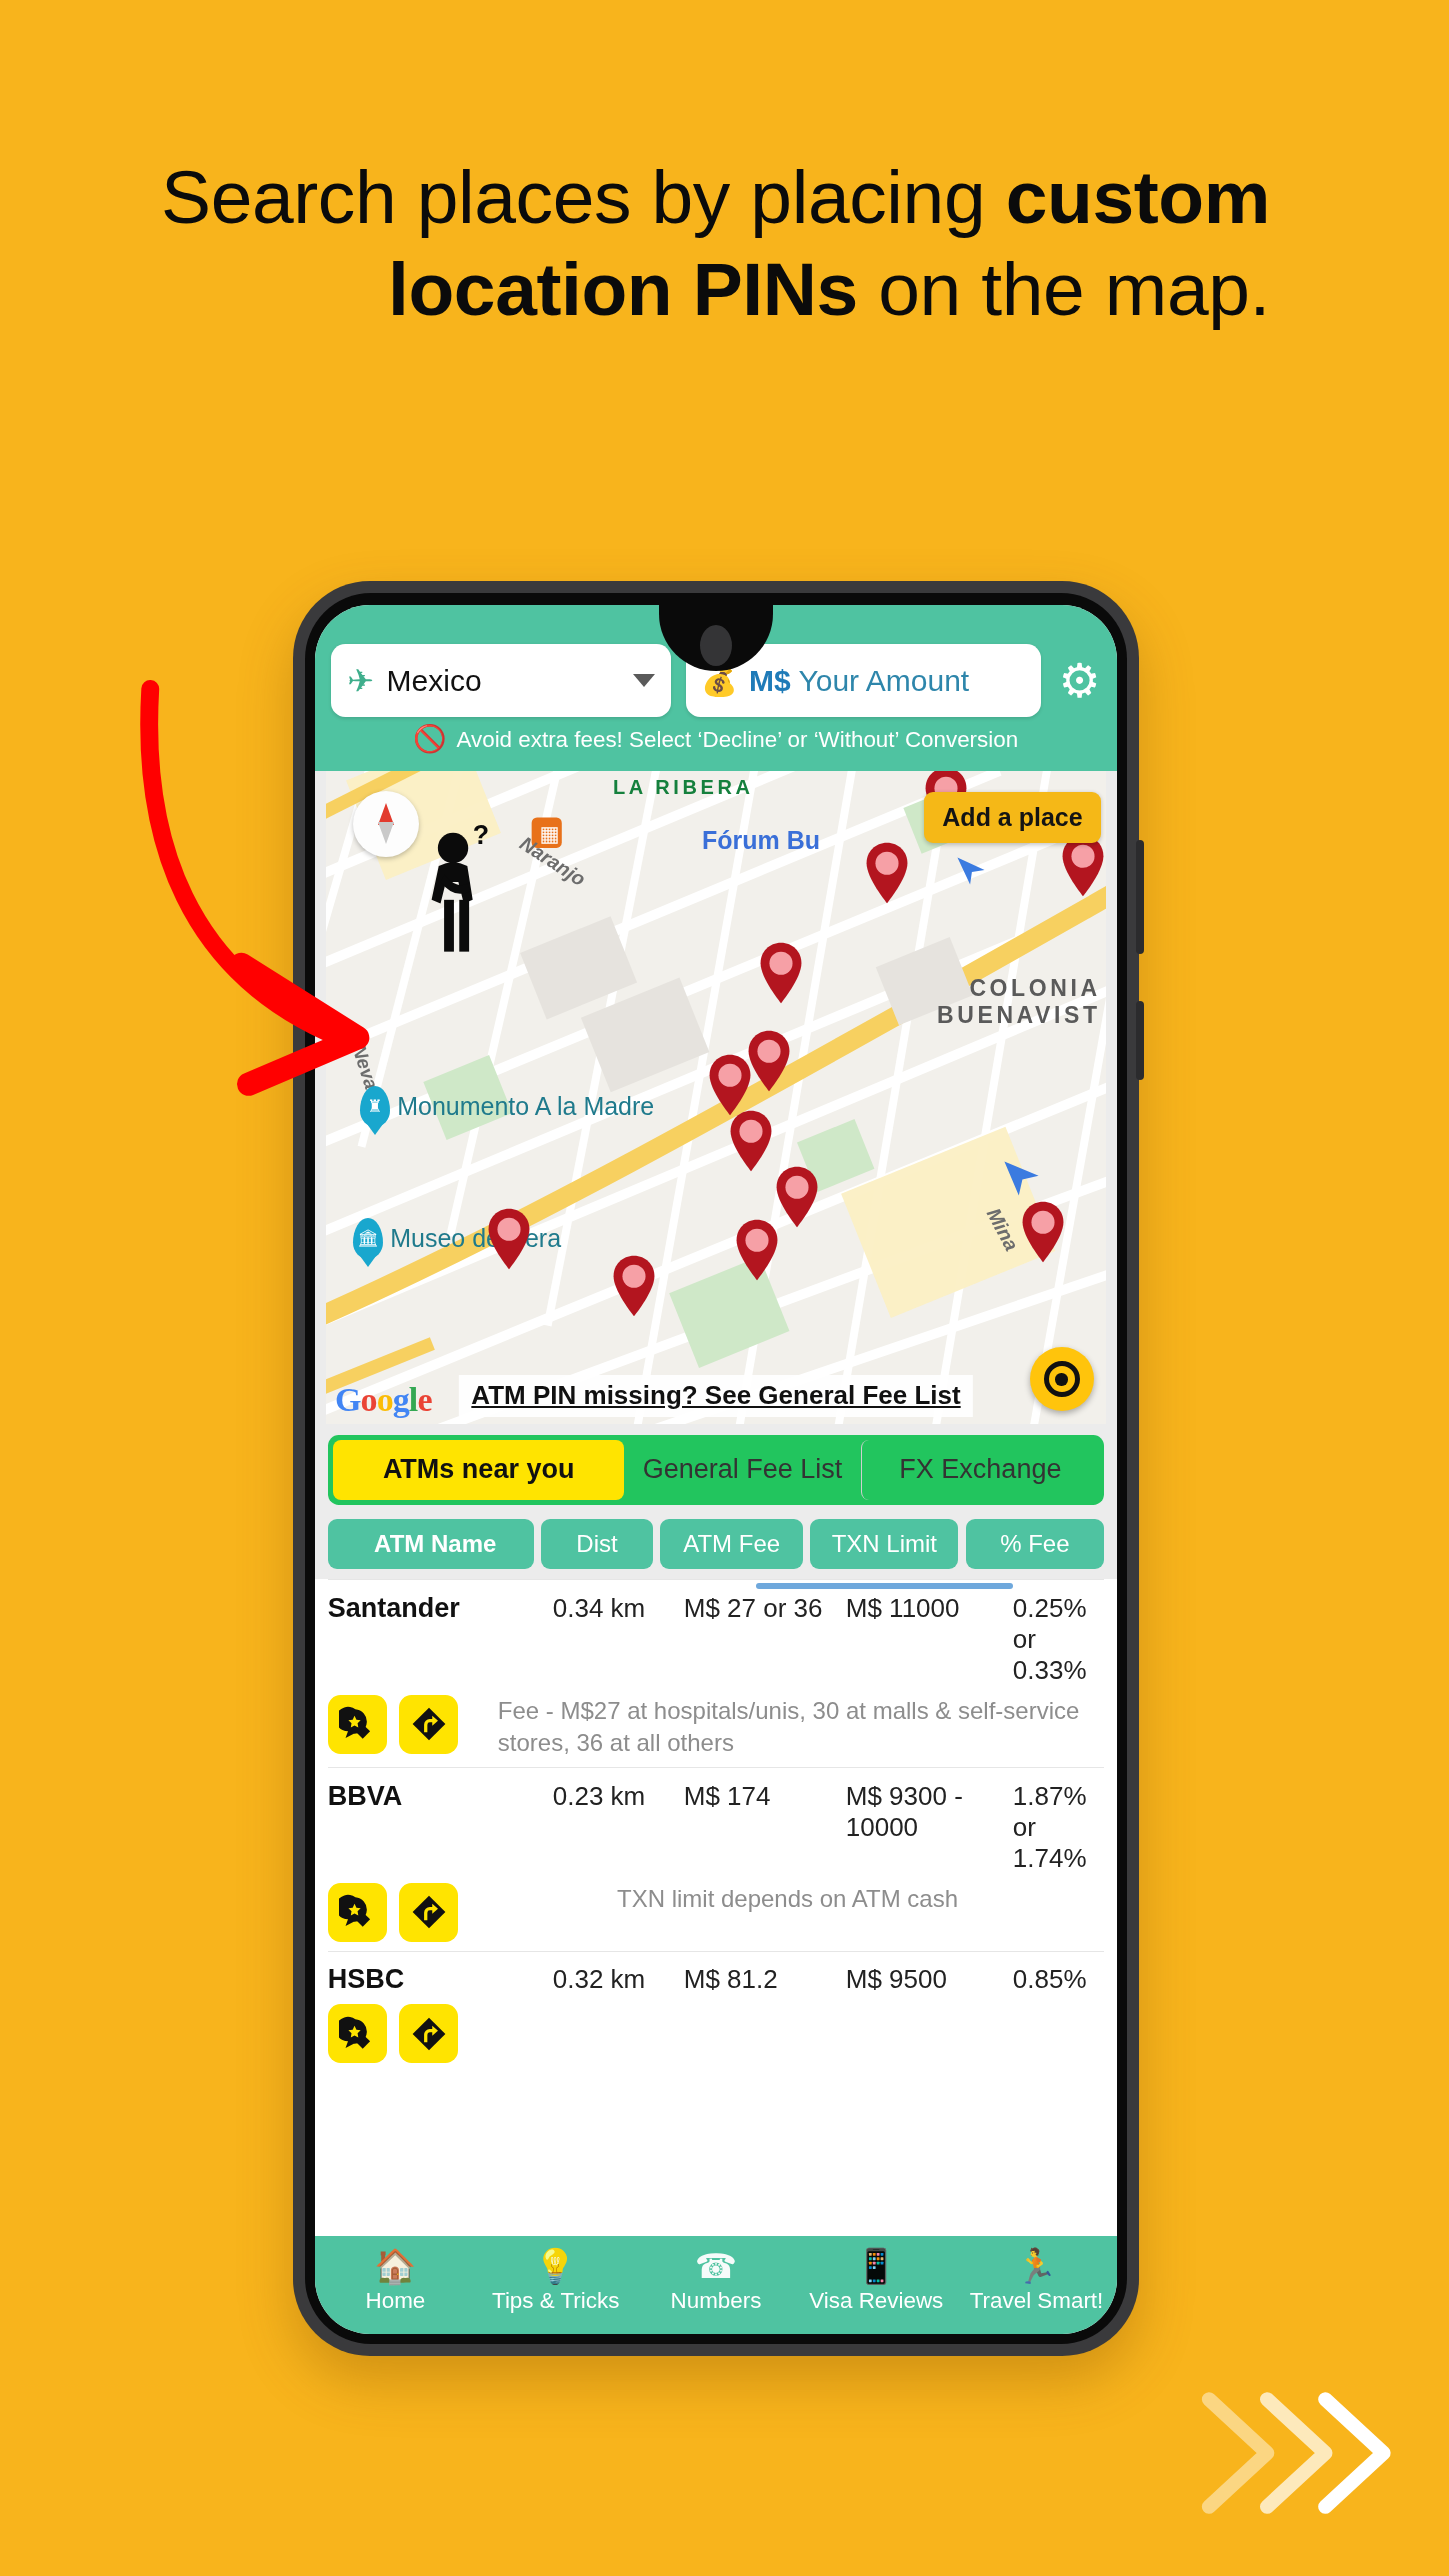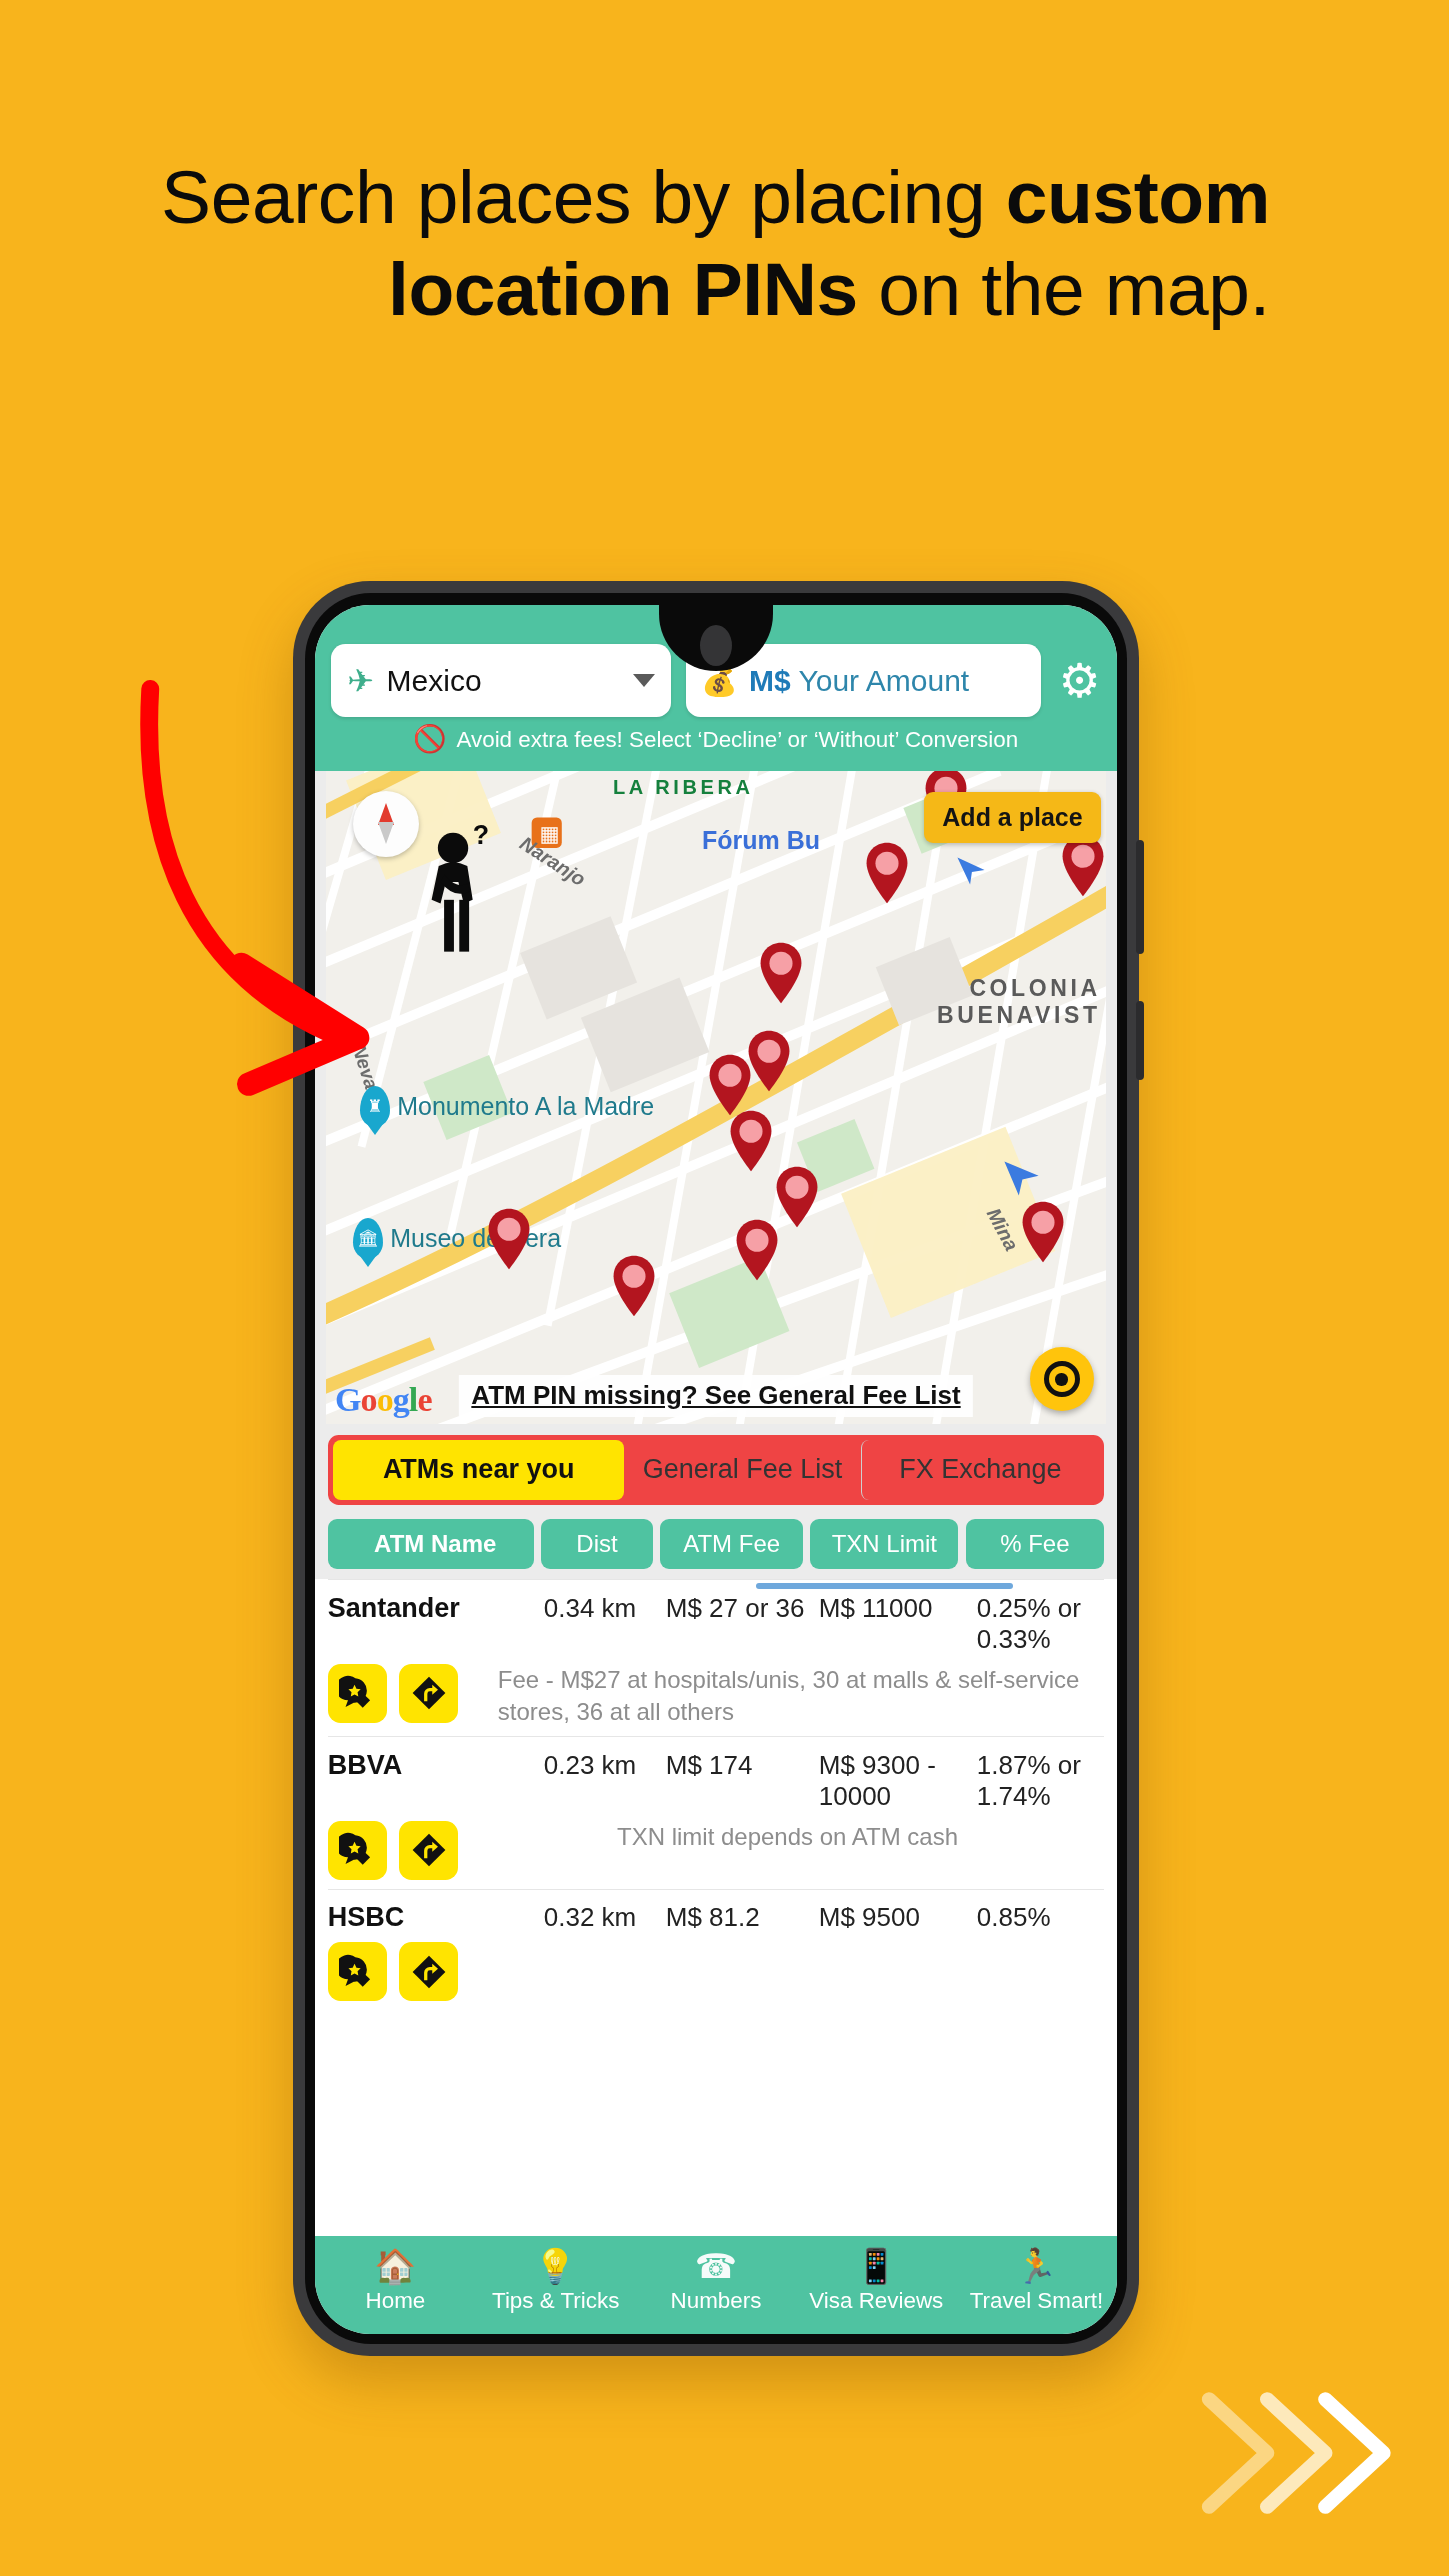--- a/index.html
+++ b/index.html
@@ -252,21 +252,21 @@
     font-weight:700;
     text-decoration:underline;
     padding:5.4px 12.5px;
     white-space:nowrap;
   }
 
   
   .tabs-wrap { background:#ECECEC; padding:10.7px 12.5px 7.2px 12.5px; }
   .tabs {
     display:flex;
-    background:#ef4444;
+    background:#22c55e;
     border-radius:10.7px;
     padding:5.4px;
   }
   .tab {
     flex:1;
     text-align:center;
     padding:14.3px 3.6px;
     font-size:27px;
     color:#333;
     border-radius:8px;
@@ -302,21 +302,21 @@
   .ch4{flex:1;}
 
   
   .list { background:#fff; flex:1 1 auto; position:relative; padding:0 12.5px; overflow:hidden;}
   .scrollcue{
     position:absolute;left:55%;top:3.6px;width:32%;height:6.3px;
     background:#6FA8DC;border-radius:3.6px;
   }
   .row { border-top:1.8px solid #e6e6e6; padding:12.5px 0 9px 0; }
   .row:first-child { border-top:none; }
-  .row-main { display:flex; align-items:flex-start; gap:10px; }
+  .row-main { display:flex; align-items:flex-start; gap:19px; }
   .c-name { flex:0 0 206px; font-size:27px; font-weight:700; color:#111; }
   .c-dist { flex:0 0 112px; font-size:26px; color:#222; text-align:left;}
   .c-fee  { flex:0 0 143px; font-size:26px; color:#222; }
   .c-lim  { flex:0 0 148px; font-size:26px; color:#222; }
   .c-pct  { flex:1; font-size:26px; color:#222; }
   .row-sub { display:flex; align-items:flex-start; margin-top:9px; gap:12.5px;}
   .icons { display:flex; gap:12.5px; flex:0 0 auto;}
   .sqbtn {
     width:59px;height:59px;border-radius:12.5px;
     background:#FFE400;

